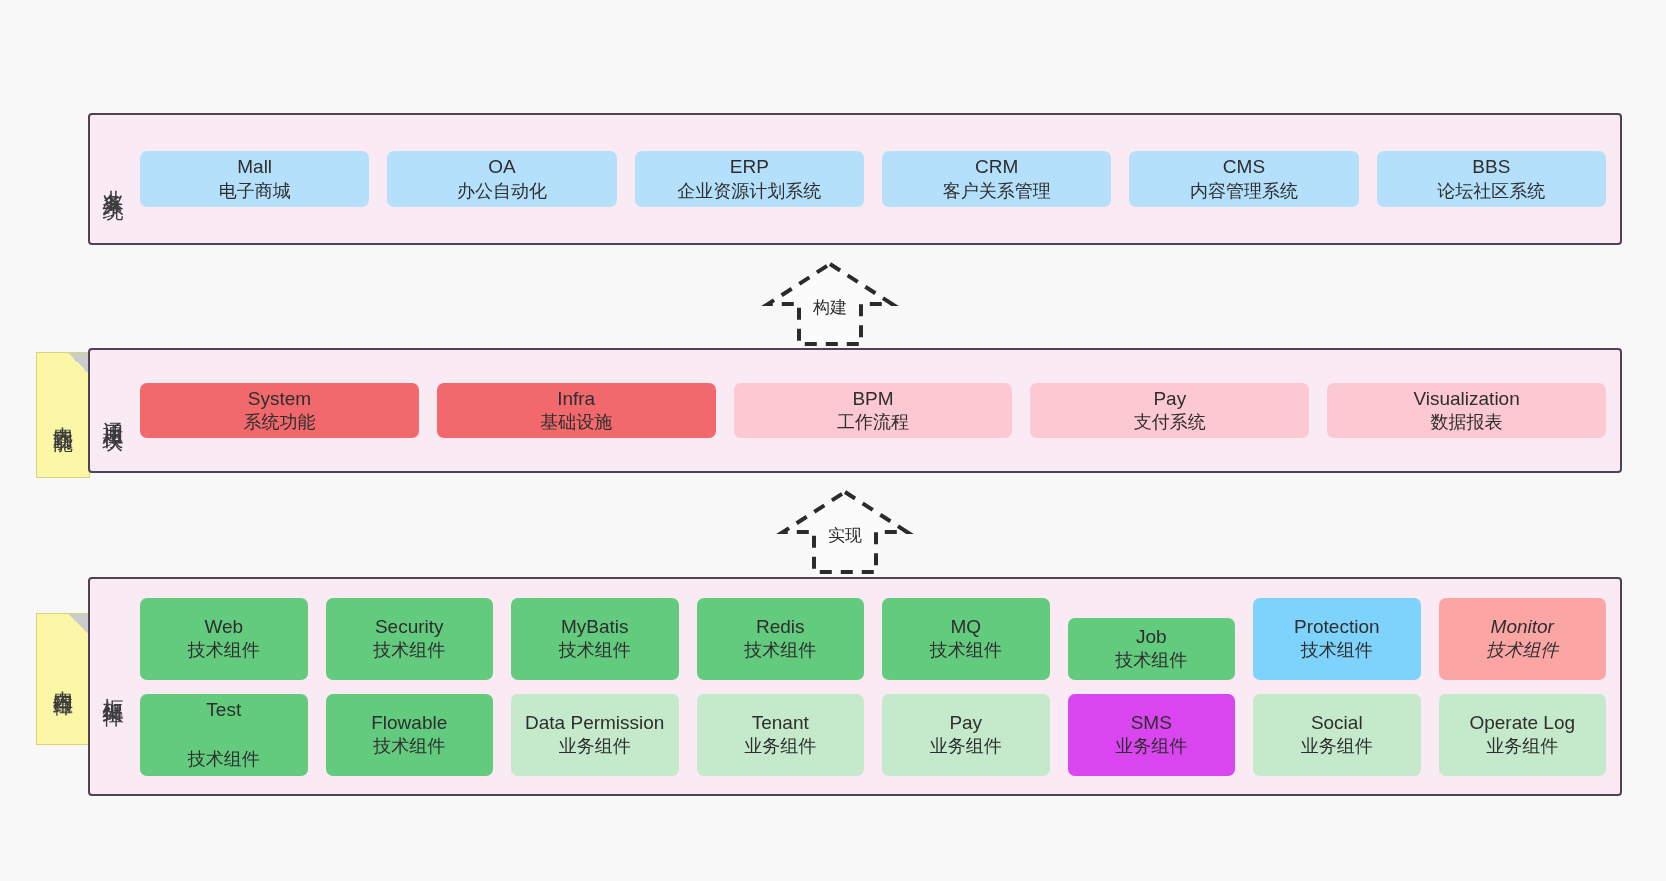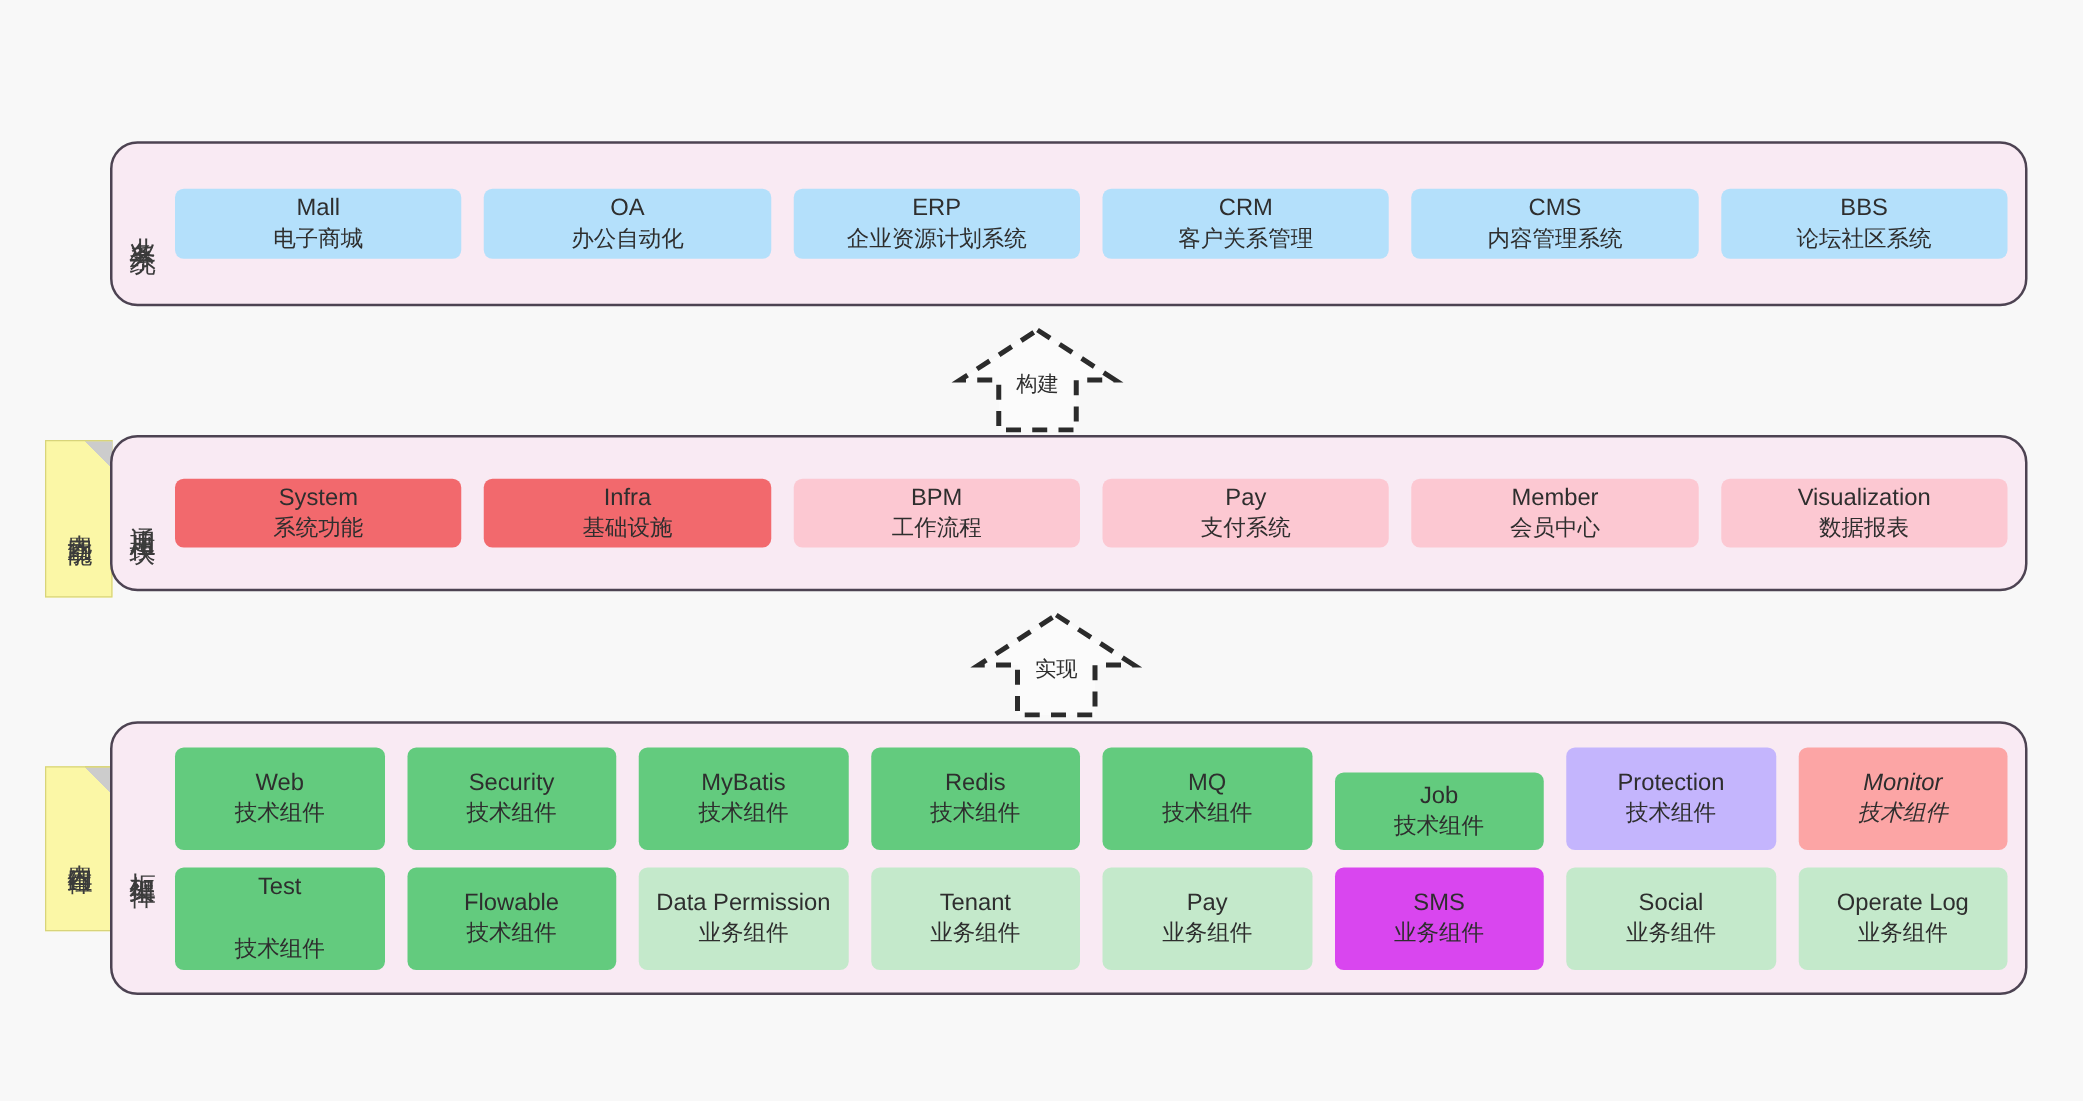--- a/index.html
+++ b/index.html
@@ -9,21 +9,21 @@
     font-family: "Liberation Sans", "DejaVu Sans", sans-serif;
     overflow: hidden;
   }
   #stage { position: relative; width: 1666px; height: 881px; }
 
   
   .layer {
     position: absolute;
     background: #f9eaf3;
     border: 2px solid #4d4352;
-    border-radius: 22px;
+    border-radius: 4px;
     display: flex;
     align-items: stretch;
   }
   .layer-title {
     flex: 0 0 auto;
     width: 46px;
     display: flex;
     align-items: center;
     justify-content: center;
     font-size: 21px;
@@ -175,24 +175,20 @@
         </div>
         <div class="cell c-pink" style="background: rgb(252, 200, 210);">
           <span class="en">BPM</span>
           <span class="cn">工作流程</span>
         </div>
         <div class="cell c-pink" style="background: rgb(252, 200, 210);">
           <span class="en">Pay</span>
           <span class="cn">支付系统</span>
         </div>
         <div class="cell c-pink" style="background: rgb(252, 200, 210);">
-          <span class="en">Member</span>
-          <span class="cn">会员中心</span>
-        </div>
-        <div class="cell c-pink" style="background: rgb(252, 200, 210);">
           <span class="en">Visualization</span>
           <span class="cn">数据报表</span>
         </div>
 
       </div>
     </div>
   </div>
 
   <div class="gen-arrow" id="arrow-implement" style="left:760px; top:486px; width:170px; height:88px;">
     <svg width="170" height="88" viewBox="0 0 170 88">
@@ -227,21 +223,21 @@
           <span class="cn">技术组件</span>
         </div>
         <div class="cell c-green" style="background: rgb(99, 203, 126);">
           <span class="en">MQ</span>
           <span class="cn">技术组件</span>
         </div>
         <div class="cell c-green" style="background: rgb(99, 203, 126); margin-top: 20px;">
           <span class="en">Job</span>
           <span class="cn">技术组件</span>
         </div>
-        <div class="cell c-green" style="background: #c4b5fd;">
+        <div class="cell c-green" style="background: #7dd3fc;">
           <span class="en">Protection</span>
           <span class="cn">技术组件</span>
         </div>
         <div class="cell c-green" style="background: #fca5a5; font-style: italic;">
           <span class="en">Monitor</span>
           <span class="cn">技术组件</span>
         </div>
       </div>
 
       <div class="row" style="height:82px;">

